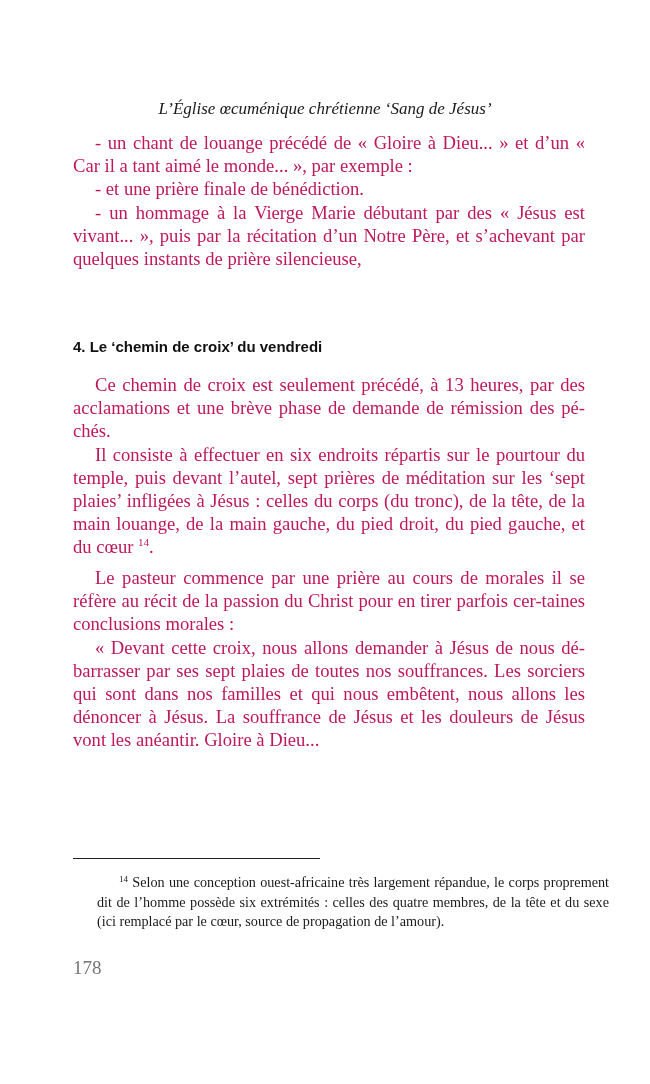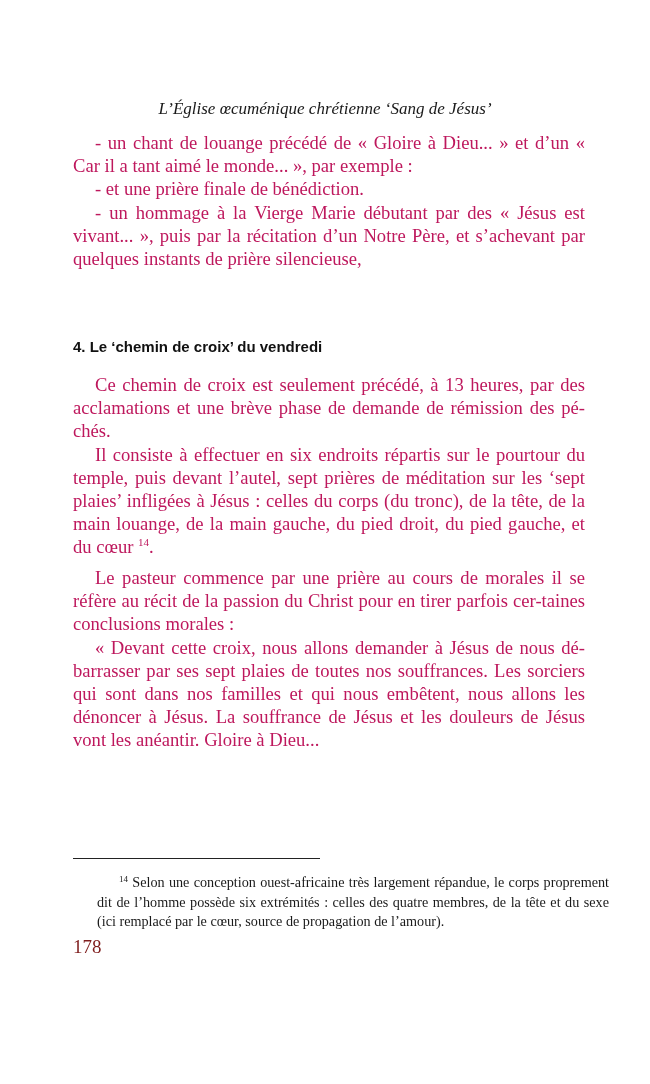--- a/index.html
+++ b/index.html
@@ -28,22 +28,22 @@
     border-top: 1.2px solid #222;
   }
   .footnote {
     position: absolute; left: 73px; top: 873px; width: 512px;
     font-family: "Liberation Serif", serif; font-size: 14.2px; line-height: 19.5px;
     text-align: justify; color: #1a1a1a; margin-left: 24px;
   }
   .footnote p { margin: 0; text-indent: 22px; }
   .footnote sup { font-size: 9px; vertical-align: 5px; }
   .page-number {
-    position: absolute; left: 73px; top: 936px;
-    font-family: "Liberation Serif", serif; font-size: 19px; color: #7f1d1d;
+    position: absolute; left: 73px; top: 957px;
+    font-family: "Liberation Serif", serif; font-size: 19px; color: #737373;
   }
 </style>
 </head>
 <body>
 
 <div class="page">
   <div class="running-head">L’Église œcuménique chrétienne ‘Sang de Jésus’</div>
 
   <div class="body-text block1">
     <p>- un chant de louange précédé de « Gloire à Dieu... » et d’un « Car il a tant aimé le monde... », par exemple :</p>

